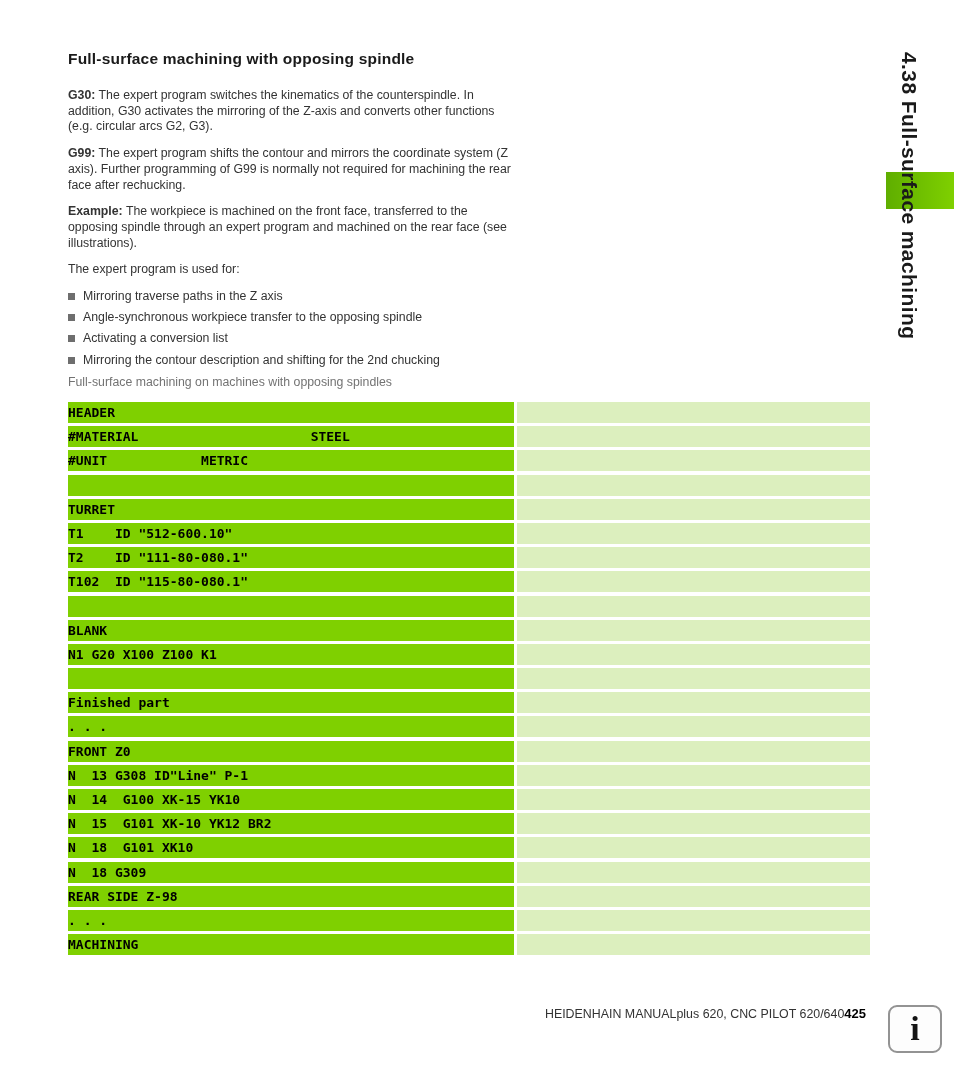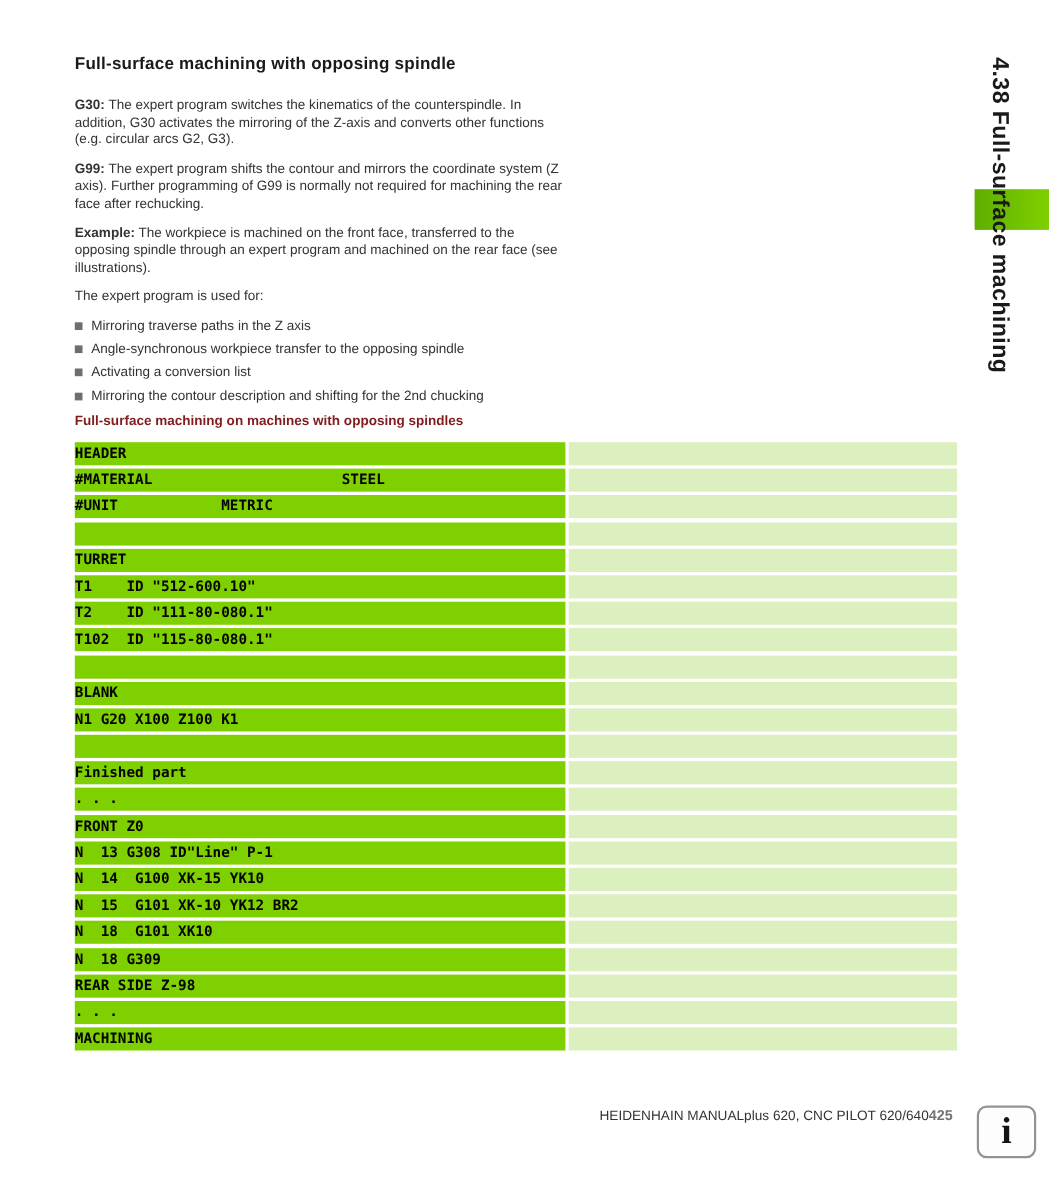--- a/index.html
+++ b/index.html
@@ -44,22 +44,22 @@
     margin-bottom: 5.5px;
   }
   .bullet-marker {
     width: 7px; height: 7px;
     background: #6e6e6e;
     margin: 4px 8px 0 0;
     flex: none;
   }
   h2.listing-heading {
     font-size: 12.3px;
-    font-weight: bold;
-    color: #7f1d1d;
+    font-weight: normal;
+    color: #737373;
     margin-top: 7px;
   }
   
   .listing {
     position: absolute;
     left: 68px;
     top: 402px;
     width: 802px;
   }
   .code-row {
@@ -114,21 +114,21 @@
     width: 802px;
     display: flex;
     justify-content: flex-end;
     align-items: baseline;
     font-size: 12.4px;
     color: #333;
   }
   .page-number {
     font-weight: bold;
     font-size: 13px;
-    color: #737373;
+    color: #000000;
   }
   .info-box {
     position: absolute;
     right: 12px;
     top: 1005px;
     width: 54px;
     height: 48px;
     border: 2.5px solid #939393;
     border-radius: 9px;
     background: #fdfdfd;

